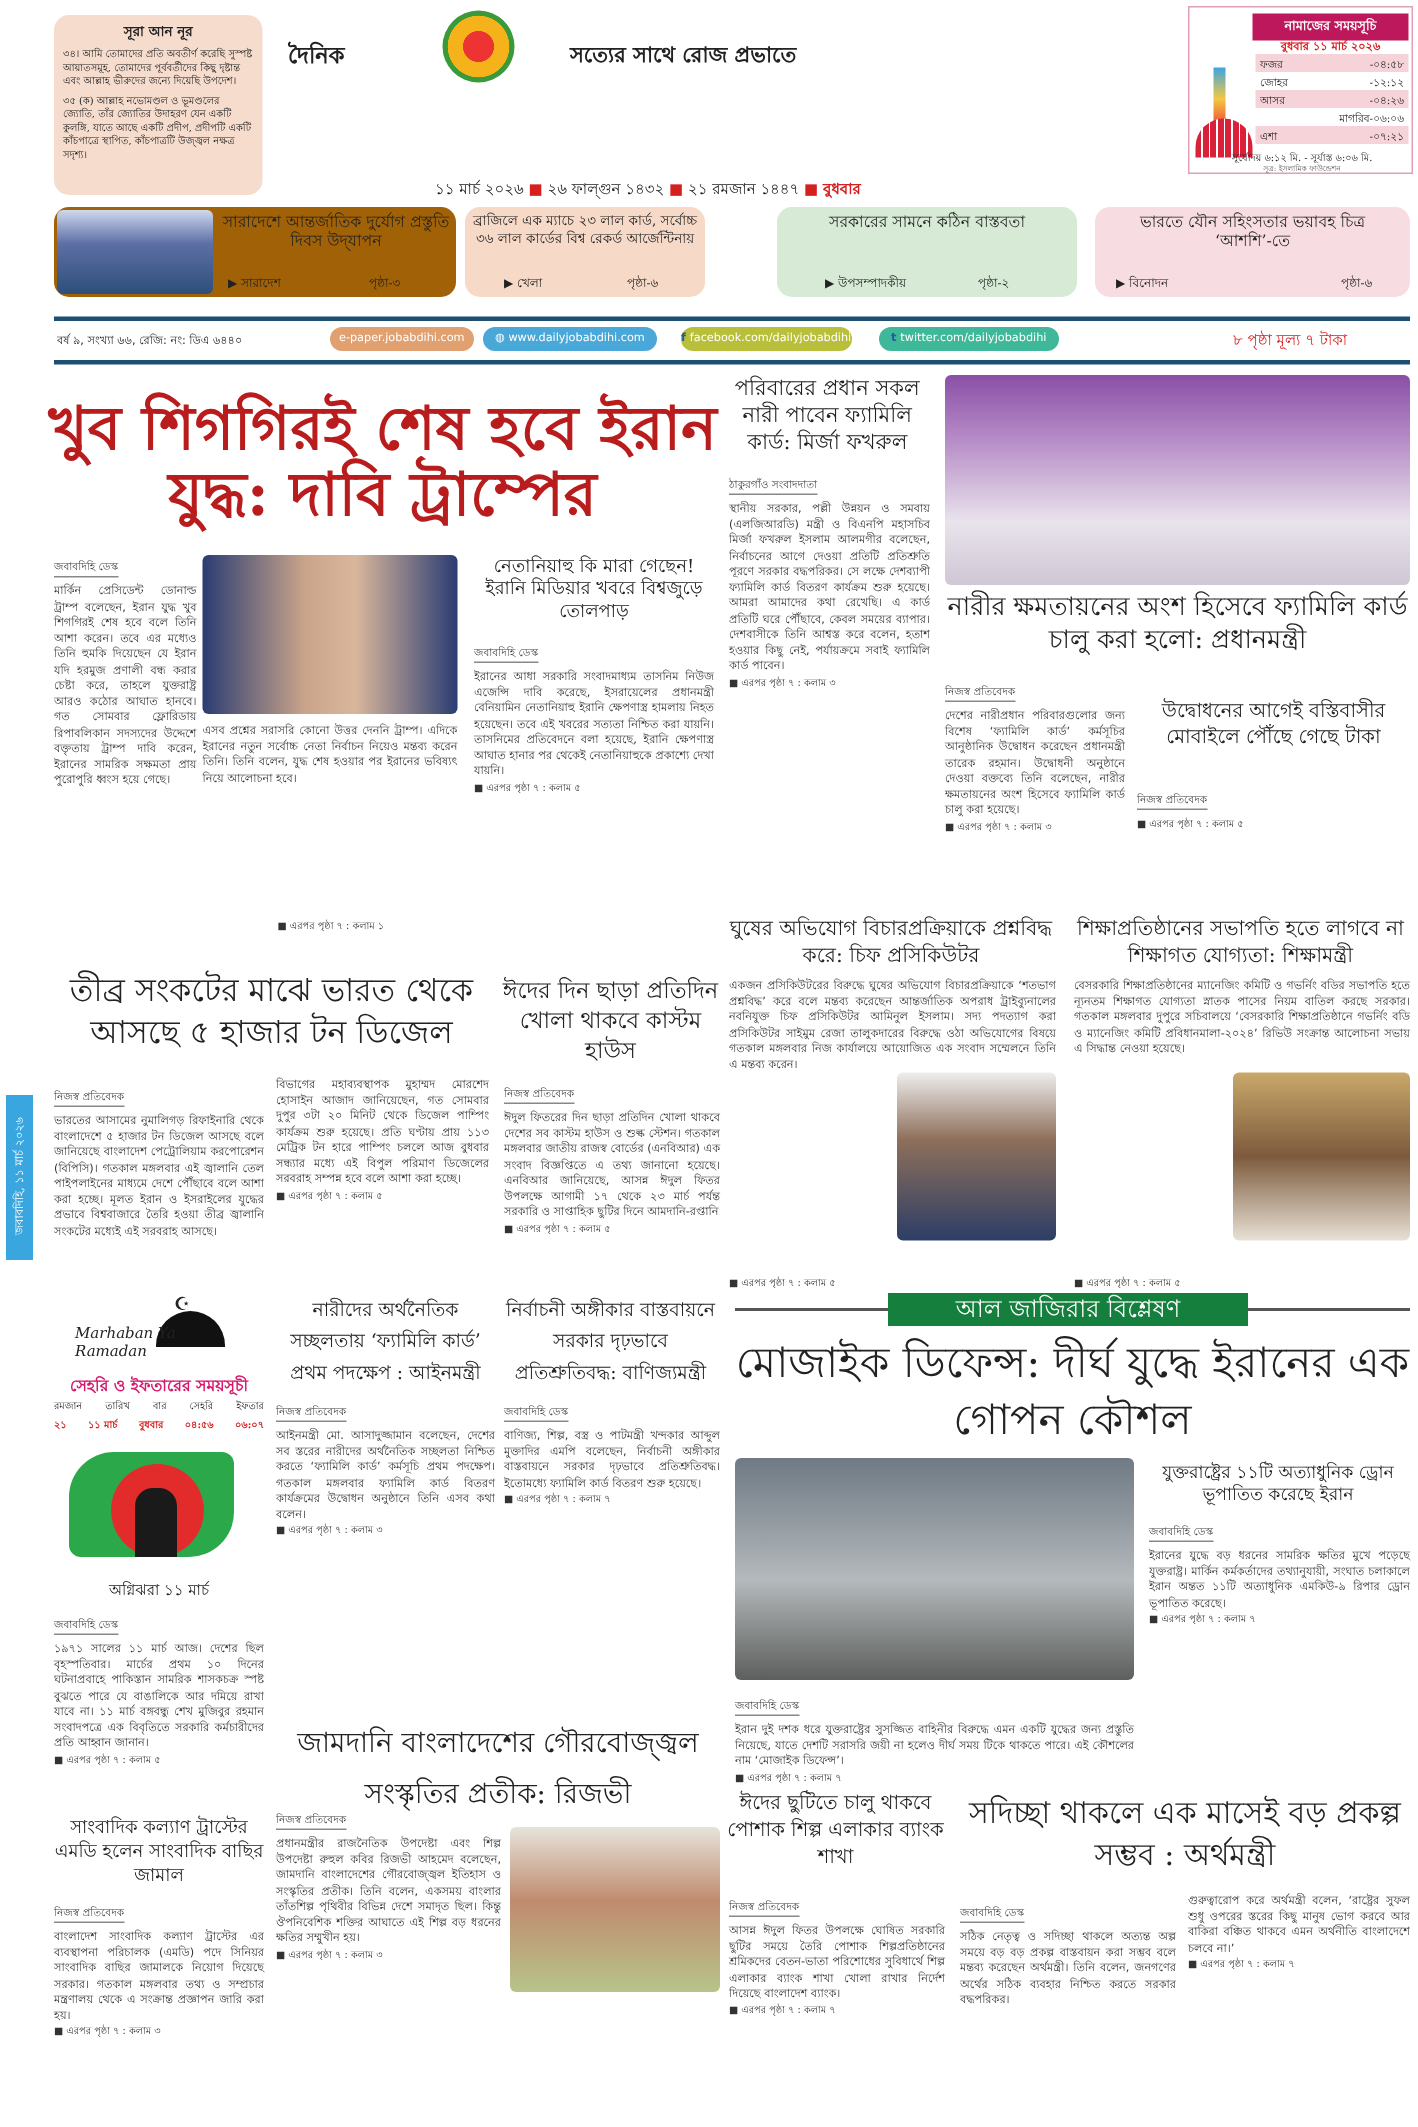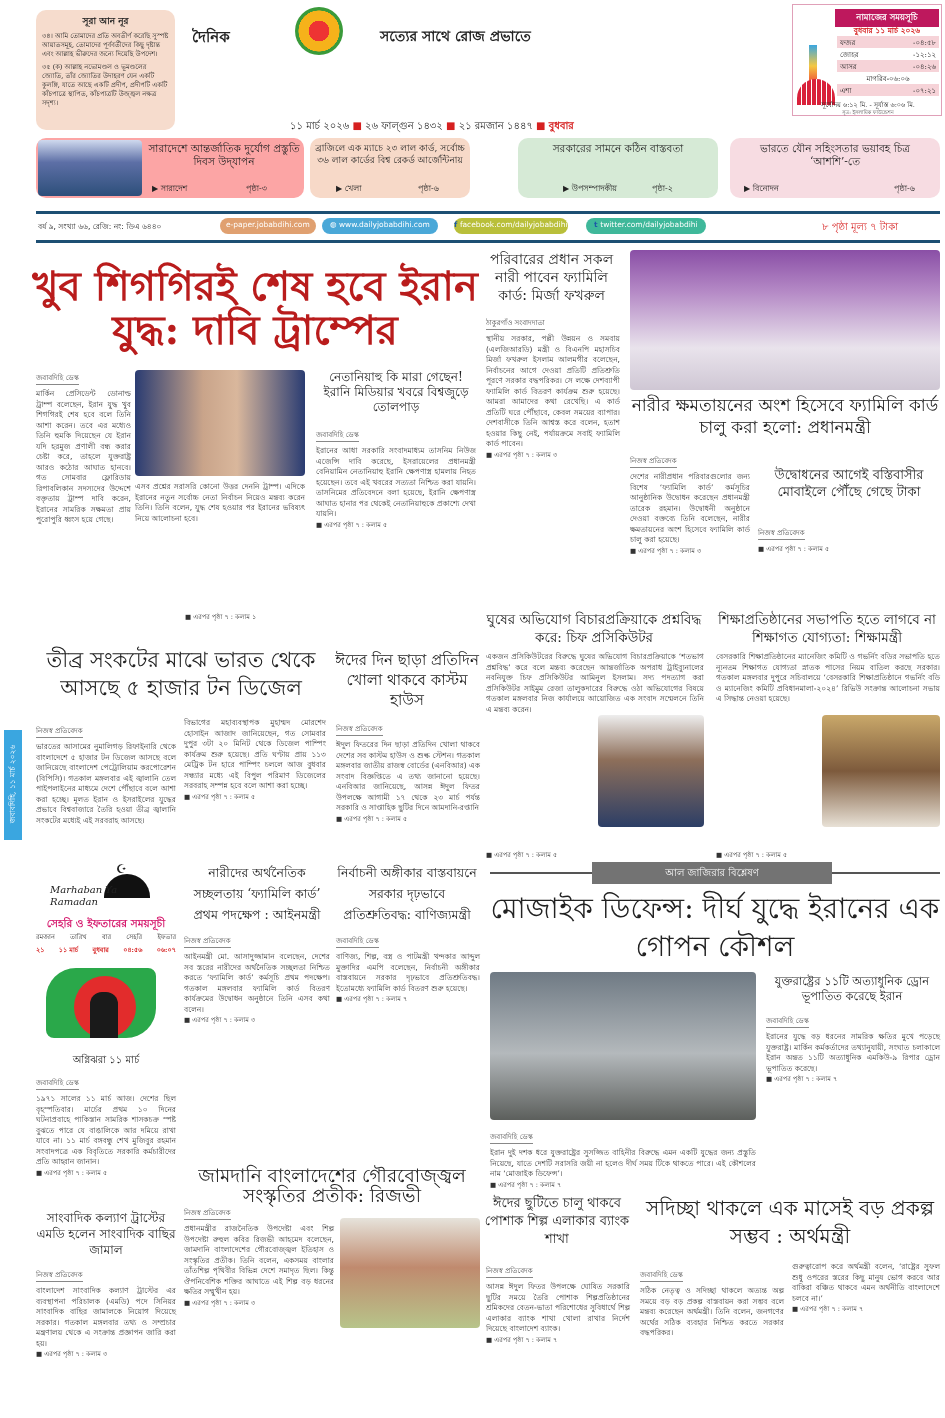--- a/index.html
+++ b/index.html
@@ -49,47 +49,47 @@
         <span>-০৪:৫৮</span>
       </div>
       <div style="display: flex; justify-content: space-between; font-size: 7px; padding: 1px 3px; height: 12px; background: rgb(255, 255, 255);">
         <span>জোহর</span>
         <span>-১২:১২</span>
       </div>
       <div style="display: flex; justify-content: space-between; font-size: 7px; padding: 1px 3px; height: 12px; background: rgb(246, 211, 216);">
         <span>আসর</span>
         <span>-০৪:২৬</span>
       </div>
-      <div style="display: flex; justify-content: center; font-size: 7px; padding: 1px 3px; height: 12px; background: rgb(255, 255, 255);">
+      <div style="display: flex; justify-content: flex-end; font-size: 7px; padding: 1px 3px; height: 12px; background: rgb(255, 255, 255);">
         <span>মাগরিব</span>
         <span>-০৬:০৬</span>
       </div>
       <div style="display: flex; justify-content: space-between; font-size: 7px; padding: 1px 3px; height: 12px; background: rgb(246, 211, 216);">
         <span>এশা</span>
         <span>-০৭:২১</span>
       </div>
     </div>
   <div style="position:absolute;left:0;top:95px;width:150px;text-align:center;font-size:6.5px;">সূর্যোদয় ৬:১২ মি. - সূর্যাস্ত ৬:০৬ মি.</div>
   <div style="position:absolute;left:0;top:104px;width:150px;text-align:center;font-size:5px;color:#555;">সূত্র: ইসলামিক ফাউন্ডেশন</div>
 </div>
 
-<div class="abs box" style="left:36px;top:138px;width:268px;height:60px;background:#fca5a5;">
+<div class="abs box" style="left:36px;top:138px;width:268px;height:60px;background:#a16207;">
   <div class="photo" style="position:absolute;left:2px;top:2px;width:104px;height:56px;background:linear-gradient(#cfd9ee,#5d6fa6 40%,#2d4f7a);"></div>
   <div class="hl" style="position:absolute;left:112px;top:4px;width:152px;font-size:10.5px;line-height:13px;">সারাদেশে আন্তর্জাতিক দুর্যোগ প্রস্তুতি দিবস উদ্‌যাপন</div>
   <div style="position:absolute;left:116px;top:44px;font-size:8px;">▶ <span>সারাদেশ</span></div>
   <div style="position:absolute;left:210px;top:44px;font-size:8px;">পৃষ্ঠা-৩</div>
 </div>
 <div class="abs box" style="left:310px;top:138px;width:160px;height:60px;background:#f7d9c8;">
   <div class="hl" style="position:absolute;left:4px;top:4px;width:152px;font-size:9px;line-height:12px;">ব্রাজিলে এক ম্যাচে ২৩ লাল কার্ড, সর্বোচ্চ ৩৬ লাল কার্ডের বিশ্ব রেকর্ড আর্জেন্টিনায়</div>
   <div style="position:absolute;left:26px;top:44px;font-size:8px;">▶ <span>খেলা</span></div>
   <div style="position:absolute;left:108px;top:44px;font-size:8px;">পৃষ্ঠা-৬</div>
 </div>
 <div class="abs box" style="left:518px;top:138px;width:200px;height:60px;background:#d6ead6;">
   <div class="hl" style="position:absolute;left:12px;top:4px;width:176px;font-size:10.5px;line-height:13px;">সরকারের সামনে কঠিন বাস্তবতা</div>
-  <div style="position:absolute;left:32px;top:44px;font-size:8px;margin-left:13px;">▶ <span>উপসম্পাদকীয়</span></div>
+  <div style="position:absolute;left:32px;top:44px;font-size:8px;">▶ <span>উপসম্পাদকীয়</span></div>
   <div style="position:absolute;left:134px;top:44px;font-size:8px;">পৃষ্ঠা-২</div>
 </div>
 <div class="abs box" style="left:730px;top:138px;width:210px;height:60px;background:#f7dce2;">
   <div class="hl" style="position:absolute;left:10px;top:4px;width:190px;font-size:10.5px;line-height:13px;">ভারতে যৌন সহিংসতার ভয়াবহ চিত্র ‘আশশি’-তে</div>
   <div style="position:absolute;left:14px;top:44px;font-size:8px;">▶ <span>বিনোদন</span></div>
   <div style="position:absolute;left:164px;top:44px;font-size:8px;">পৃষ্ঠা-৬</div>
 </div>
 
 <div class="abs" style="left:36px;top:211px;width:904px;height:3px;background:#1d4f73;"></div>
 <div class="abs" style="left:36px;top:216px;width:904px;height:22px;font-family:'DejaVu Sans',sans-serif;">
@@ -212,37 +212,37 @@
 </div>
 
 <div class="abs hl" style="left:334px;top:862px;width:146px;font-size:12.5px;line-height:21px;">নির্বাচনী অঙ্গীকার বাস্তবায়নে সরকার দৃঢ়ভাবে প্রতিশ্রুতিবদ্ধ: বাণিজ্যমন্ত্রী</div>
 <div class="abs" style="left:336px;top:928px;width:144px;">
   <div class="byline">জবাবদিহি ডেস্ক</div>
   <div class="body-text">বাণিজ্য, শিল্প, বস্ত্র ও পাটমন্ত্রী খন্দকার আব্দুল মুক্তাদির এমপি বলেছেন, নির্বাচনী অঙ্গীকার বাস্তবায়নে সরকার দৃঢ়ভাবে প্রতিশ্রুতিবদ্ধ। ইতোমধ্যে ফ্যামিলি কার্ড বিতরণ শুরু হয়েছে।</div>
   <div class="cont">■ <span>এরপর পৃষ্ঠা ৭ : কলাম ৭</span></div>
 </div>
 
 <div class="abs" style="left:490px;top:872px;width:450px;height:2px;background:#555;"></div>
-<div class="abs" style="left:592px;top:862px;width:240px;height:22px;background:#737373;color:#fff;text-align:center;font-size:10px;line-height:22px;">আল জাজিরার বিশ্লেষণ</div>
+<div class="abs" style="left:592px;top:862px;width:240px;height:22px;background:#15803d;color:#fff;text-align:center;font-size:16px;line-height:22px;">আল জাজিরার বিশ্লেষণ</div>
 <div class="abs hl" style="left:490px;top:890px;width:450px;font-size:28px;line-height:38px;">মোজাইক ডিফেন্স: দীর্ঘ যুদ্ধে ইরানের এক গোপন কৌশল</div>
 <div class="abs photo" style="left:490px;top:972px;width:266px;height:148px;background:linear-gradient(#6f7a84,#b4b9bc 55%,#5c5f5c);"></div>
 <div class="abs" style="left:490px;top:1124px;width:266px;">
   <div class="byline">জবাবদিহি ডেস্ক</div>
   <div class="body-text">ইরান দুই দশক ধরে যুক্তরাষ্ট্রের সুসজ্জিত বাহিনীর বিরুদ্ধে এমন একটি যুদ্ধের জন্য প্রস্তুতি নিয়েছে, যাতে দেশটি সরাসরি জয়ী না হলেও দীর্ঘ সময় টিকে থাকতে পারে। এই কৌশলের নাম ‘মোজাইক ডিফেন্স’।</div>
   <div class="cont">■ <span>এরপর পৃষ্ঠা ৭ : কলাম ৭</span></div>
 </div>
 
 <div class="abs hl" style="left:764px;top:974px;width:176px;font-size:11.5px;line-height:15px;">যুক্তরাষ্ট্রের ১১টি অত্যাধুনিক ড্রোন ভূপাতিত করেছে ইরান</div>
 <div class="abs" style="left:766px;top:1008px;width:174px;">
   <div class="byline">জবাবদিহি ডেস্ক</div>
   <div class="body-text">ইরানের যুদ্ধে বড় ধরনের সামরিক ক্ষতির মুখে পড়েছে যুক্তরাষ্ট্র। মার্কিন কর্মকর্তাদের তথ্যানুযায়ী, সংঘাত চলাকালে ইরান অন্তত ১১টি অত্যাধুনিক এমকিউ-৯ রিপার ড্রোন ভূপাতিত করেছে।</div>
   <div class="cont">■ <span>এরপর পৃষ্ঠা ৭ : কলাম ৭</span></div>
 </div>
 
-<div class="abs hl" style="left:184px;top:1146px;width:296px;font-size:18.5px;line-height:20px;margin-top:20px;">জামদানি বাংলাদেশের গৌরবোজ্জ্বল সংস্কৃতির প্রতীক: রিজভী</div>
+<div class="abs hl" style="left:184px;top:1146px;width:296px;font-size:18.5px;line-height:34px;">জামদানি বাংলাদেশের গৌরবোজ্জ্বল সংস্কৃতির প্রতীক: রিজভী</div>
 <div class="abs" style="left:184px;top:1200px;width:150px;">
   <div class="byline">নিজস্ব প্রতিবেদক</div>
   <div class="body-text">প্রধানমন্ত্রীর রাজনৈতিক উপদেষ্টা এবং শিল্প উপদেষ্টা রুহুল কবির রিজভী আহমেদ বলেছেন, জামদানি বাংলাদেশের গৌরবোজ্জ্বল ইতিহাস ও সংস্কৃতির প্রতীক। তিনি বলেন, একসময় বাংলার তাঁতশিল্প পৃথিবীর বিভিন্ন দেশে সমাদৃত ছিল। কিন্তু ঔপনিবেশিক শক্তির আঘাতে এই শিল্প বড় ধরনের ক্ষতির সম্মুখীন হয়।</div>
   <div class="cont">■ <span>এরপর পৃষ্ঠা ৭ : কলাম ৩</span></div>
 </div>
 <div class="abs photo" style="left:340px;top:1218px;width:140px;height:110px;background:linear-gradient(#e6e3db,#c08a6e 45%,#b7c48a);"></div>
 
 <div class="abs hl" style="left:36px;top:1210px;width:140px;font-size:12px;line-height:16px;">সাংবাদিক কল্যাণ ট্রাস্টের এমডি হলেন সাংবাদিক বাছির জামাল</div>
 <div class="abs" style="left:36px;top:1262px;width:140px;">
   <div class="byline">নিজস্ব প্রতিবেদক</div>

